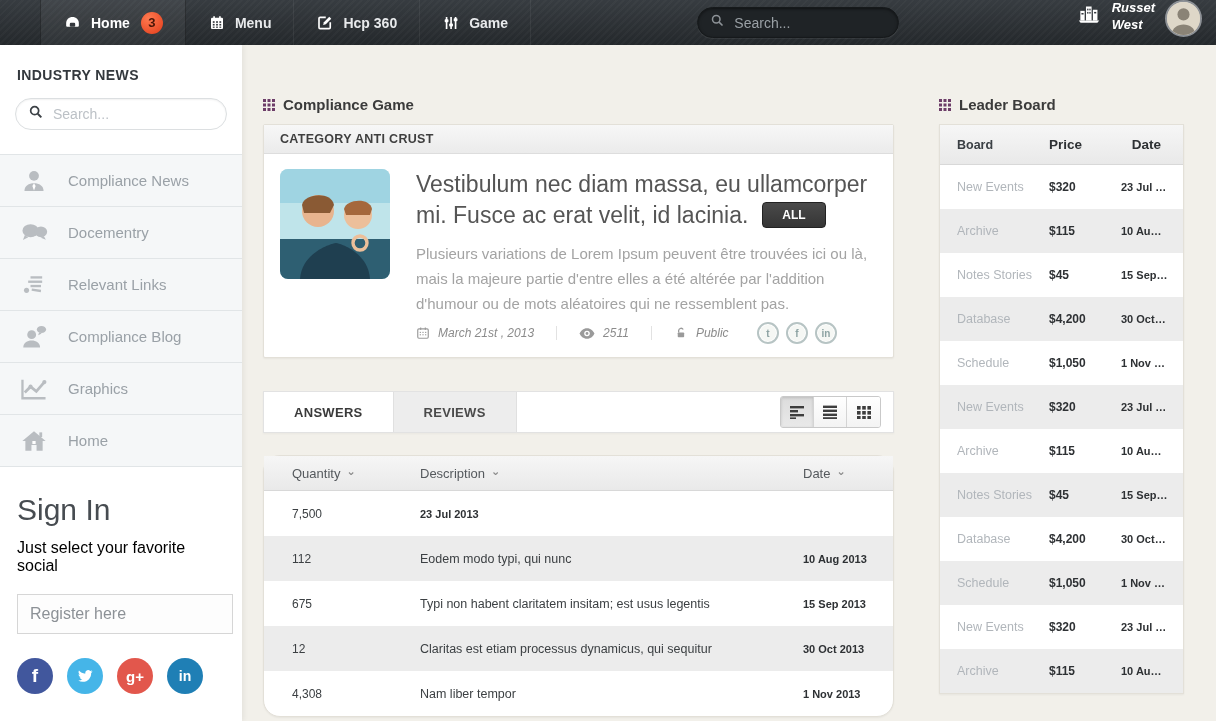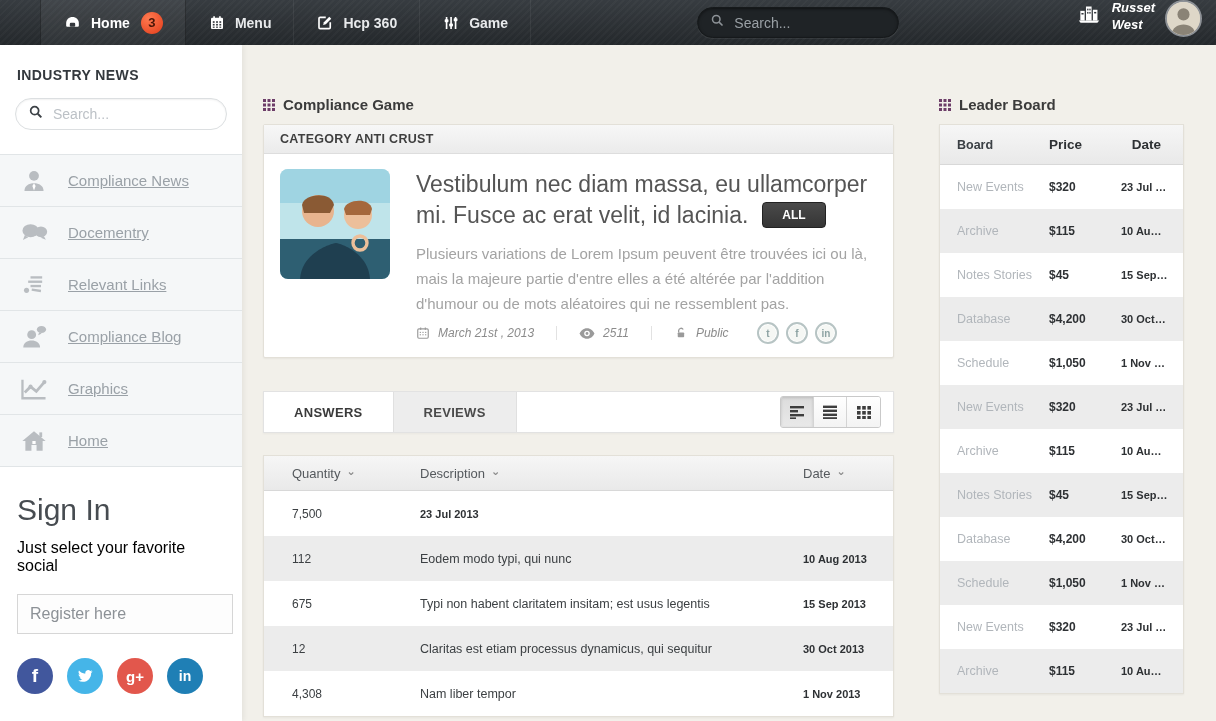--- a/index.html
+++ b/index.html
@@ -45,21 +45,21 @@
   .sb-title{ font-size:14px; font-weight:bold; color:#33383d; letter-spacing:0.4px; margin:0 0 15px 17px; }
   .sb-search{ margin:0 15px 24px 15px; height:32px; border:1px solid #dcdfe1; border-radius:17px;
     display:flex; align-items:center; padding:0 12px; gap:9px; background:#fff;
     box-shadow:inset 0 1px 2px rgba(0,0,0,0.06); }
   .sb-search input{ border:none; outline:none; font-size:14px; color:#777; width:150px; font-family:inherit; }
   .sb-search input::placeholder{ color:#bcc1c6; }
   .sb-menu{ border-top:1px solid #e1e5e7; }
   .sb-item{ height:52px; display:flex; align-items:center; gap:18px; padding-left:18px;
     background:#f5f7f8; border-bottom:1px solid #e1e5e7; cursor:pointer; }
   .sb-item .ico{ width:32px; display:flex; justify-content:center; }
-  .sb-item-label{ font-size:15px; color:#9aa1a7;text-decoration:underline; }
+  .sb-item-label{ font-size:15px; color:#9aa1a7; }
   .signin{ padding:26px 17px 0 17px; }
   .signin-title{ font-size:30px; font-weight:300; color:#474c51; }
   .signin-sub{ font-size:16px; color:#000000; margin-top:12px; }
   .register-input{ margin-top:19px; width:216px; height:40px; border:1px solid #d6d6d6; background:#fdfdfd;
     font-size:16px; color:#777; padding:0 12px; font-family:inherit; outline:none; }
   .register-input::placeholder{ color:#8c9196; }
   .social-row{ display:flex; gap:14px; margin-top:24px; }
   .social-btn{ width:36px; height:36px; border-radius:50%; display:flex; align-items:center;
     justify-content:center; color:#fff; font-weight:bold; cursor:pointer; }
   .social-btn.fb{ background:#41579d; font-size:19px; }
@@ -109,21 +109,21 @@
   .tbl{ background:#fff; border:1px solid #e3e0d8; box-shadow:0 1px 2px rgba(0,0,0,0.05); }
   .thead{ display:flex; align-items:center; background:linear-gradient(#f6f6f6,#e9e9e9);
     border-bottom:1px solid #d8d8d8; }
   .th{ display:flex; align-items:center; gap:6px; cursor:pointer; }
   .chev{ font-size:11px; color:#8a8a8a; font-weight:bold; line-height:1; transform:translateY(-2px); }
   .trow{ display:flex; align-items:center; }
   .tbody .trow:nth-child(even){ background:#ececec; }
   .tcell{ overflow:hidden; white-space:nowrap; text-overflow:ellipsis; }
 
   
-  .answers-tbl{ margin-top:22px; }
+  .answers-tbl{ margin-top:22px;border-radius:17px; }
   .answers-tbl .thead{ height:35px; font-size:13px; color:#55595d; }
   .answers-tbl .trow{ min-height:45px; }
   .answers-tbl .c-quantity{ width:156px; padding-left:28px; font-size:12px; color:#3c4043; }
   .answers-tbl .c-description{ flex:1; font-size:12.5px; color:#3c4043; }
   .answers-tbl .c-date{ width:90px; font-size:11px; font-weight:bold; color:#2e3134; }
   .answers-tbl .thead .c-quantity,.answers-tbl .thead .c-description,.answers-tbl .thead .c-date{
     font-size:13px; color:#55595d; font-weight:normal; }
 
   
   .lb-tbl .thead{ height:40px; font-size:13.5px; font-weight:bold; color:#3b4045; }

